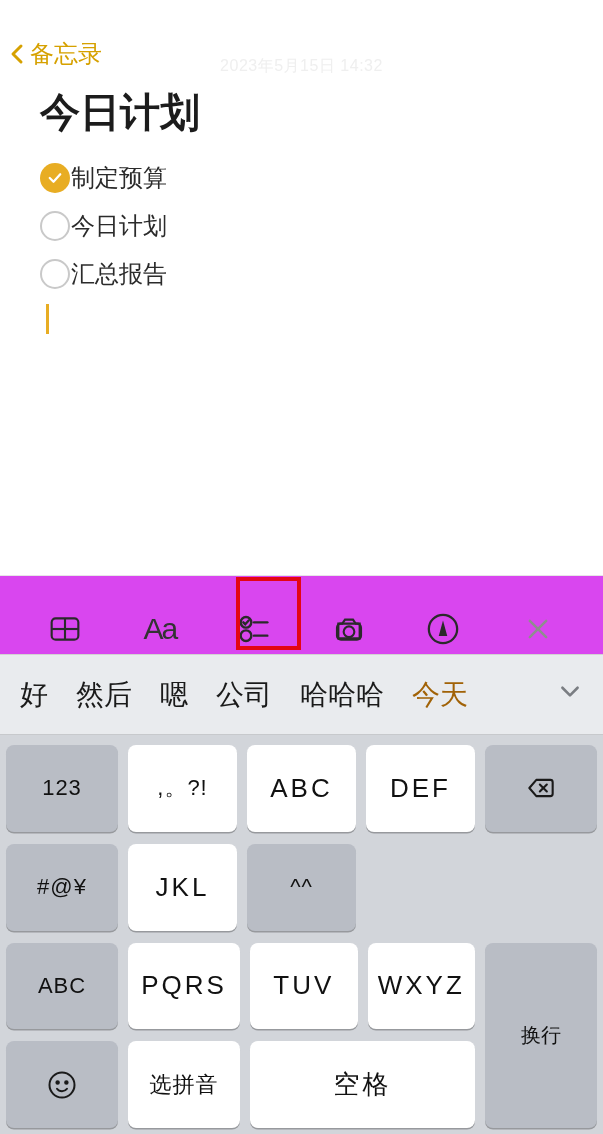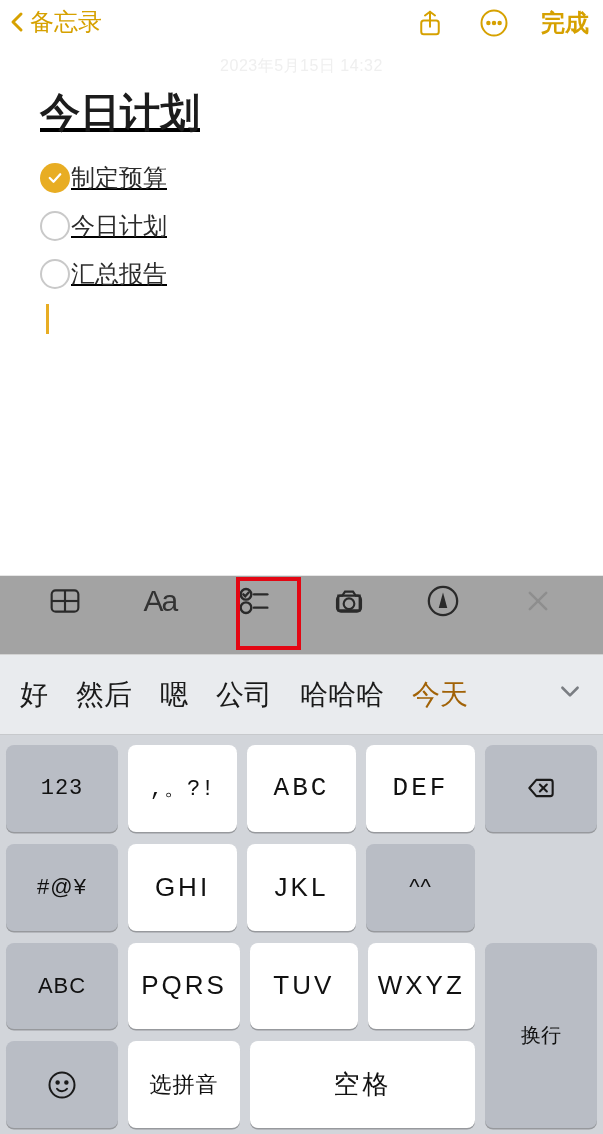--- a/index.html
+++ b/index.html
@@ -1,55 +1,55 @@
 <!DOCTYPE html>
 <html><head>
   <meta charset="utf-8">
   <style>
     * { margin:0; padding:0; box-sizing:border-box; -webkit-font-smoothing:antialiased; }
     html,body { width:603px; height:1134px; font-family:-apple-system,"PingFang SC","Helvetica Neue",sans-serif; background:#fff; overflow:hidden; }
 
     
-    .nav { height:70px; display:flex; align-items:flex-start; justify-content:space-between; padding:6px 14px 0 6px;font-family:Liberation Serif, serif; }
+    .nav { height:70px; display:flex; align-items:flex-end; justify-content:space-between; padding:12px 14px 0 6px;font-family:Liberation Serif, serif; }
     .nav-left { display:flex; align-items:center; color:#d6a100; font-size:24px; }
     .nav-left .chev { width:24px; height:24px; }
     .nav-left .chev svg { stroke:#d6a100; }
     .nav-right { display:flex; align-items:center; gap:30px; color:#d6a100; }
     .ico-btn { width:34px; height:34px; display:flex; align-items:center; justify-content:center; }
     .done { font-size:24px; font-weight:600; color:#d6a100; }
 
     .timestamp { text-align:center; font-size:16px; color:#efefef; margin-top:-14px; letter-spacing:.5px; }
 
     
-    .note { padding:8px 40px 0 40px;text-decoration:underline; }
+    .note { padding:8px 40px 0 40px; }
     .title { font-size:40px; font-weight:700; color:#1c1c1c; margin-bottom:14px; }
     .item { display:flex; align-items:center; gap:1px; padding:8px 0; font-size:24px; color:#2b2b2b; }
     .chk { width:30px; height:30px; border-radius:50%; flex-shrink:0; display:flex; align-items:center; justify-content:center; }
     .chk.empty { border:2px solid #c9c9c9; }
     .chk.full  { background:#e8ad23; }
     .chk.full svg { stroke:#fff; }
     .caret { width:3px; height:30px; background:#e8ad23; margin-left:6px; margin-top:6px; }
 
     
-    .fmtbar { position:absolute; top:575px; left:0; right:0; height:80px; background:#a3a3a3; border-top:1px solid #e6e6e6; border-bottom:1px solid #d2d2d2; display:flex; align-items:flex-start; justify-content:space-around; padding:0 18px; }
+    .fmtbar { position:absolute; top:575px; left:0; right:0; height:80px; background:#d946ef; border-top:1px solid #e6e6e6; border-bottom:1px solid #d2d2d2; display:flex; align-items:flex-end; justify-content:space-around; padding:0 18px; }
     .fmtbtn { width:60px; height:50px; display:flex; align-items:center; justify-content:center; color:#333; position:relative; }
     .aa { font-size:30px; font-weight:500; letter-spacing:-2px; }
     .fmt-x { color:#8e8e8e; }
     .hl { position:absolute; border:4px solid #e30613; pointer-events:none; }
 
     
     .kbd { position:absolute; left:0; right:0; bottom:0; top:655px; background:#d2d5da; }
     .cand { height:80px; background:#e9ebee; display:flex; align-items:center; gap:28px; padding:0 20px; font-size:28px; color:#1a1a1a; border-bottom:1px solid #c7c9cc; white-space:nowrap; overflow:hidden; }
     .cand .expand { margin-left:auto; }
     .cand .expand svg { stroke:#7a7d82; }
     .cand .cut { color:#a16207; }
 
     .rows { padding:10px 6px 6px 6px; display:grid; grid-template-rows:repeat(4,1fr); gap:12px; height:calc(100% - 80px); }
     .row  { display:grid; gap:10px; }
-    .r5a  { grid-template-columns:112px 1fr 1fr 1fr 112px;font-family:Liberation Mono, monospace; }
+    .r5a  { grid-template-columns:112px 1fr 1fr 1fr 112px; }
     .r5b  { grid-template-columns:112px 1fr 1fr 1fr 112px; }
     .rows34 { display:grid; grid-template-columns:112px 112px 1fr 1fr 112px; grid-template-rows:1fr 1fr; gap:12px 10px; grid-row:span 2; }
 
     .key { background:#fff; border-radius:8px; box-shadow:0 1.5px 0 rgba(0,0,0,.28); display:flex; align-items:center; justify-content:center; font-size:26px; color:#111; letter-spacing:3px; }
     .key.func { background:#b9bdc5; letter-spacing:0; }
     .key.small { font-size:22px; letter-spacing:1px; }
     .key.ret { font-size:20px; letter-spacing:0; }
     .key svg { display:block; }
 
     
@@ -63,38 +63,20 @@
 <body>
 
 <div class="nav">
   <div class="nav-left">
     <span class="chev">
       <svg viewBox="0 0 24 24" width="24" height="24" fill="none" stroke-width="3" stroke-linecap="round" stroke-linejoin="round">
           <polyline points="15 4 7 12 15 20"></polyline>
         </svg>
     </span>
     <span>备忘录</span>
-  </div>
-  <div class="nav-right">
-    <span class="ico-btn">
-      <svg viewBox="0 0 24 24" width="30" height="30" fill="none" stroke="#d6a100" stroke-width="1.6" stroke-linecap="round" stroke-linejoin="round">
-          <path d="M12 3v12"></path>
-          <path d="M8 6l4-3 4 3"></path>
-          <rect x="5" y="10" width="14" height="11" rx="2"></rect>
-        </svg>
-    </span>
-    <span class="ico-btn">
-      <svg viewBox="0 0 24 24" width="30" height="30" fill="none" stroke="#d6a100" stroke-width="1.6">
-          <circle cx="12" cy="12" r="10"></circle>
-          <circle cx="7.5" cy="12" r="1" fill="#d6a100"></circle>
-          <circle cx="12" cy="12" r="1" fill="#d6a100"></circle>
-          <circle cx="16.5" cy="12" r="1" fill="#d6a100"></circle>
-        </svg>
-    </span>
-    <span class="done">完成</span>
   </div>
 </div>
 
 <div class="timestamp">2023年5月15日 14:32</div>
 
 <div class="note">
   <div class="title">今日计划</div>
   <div id="items">
       <div class="item">
         <span class="chk full">
@@ -180,21 +162,20 @@
       <div class="key func">
         <svg viewBox="0 0 24 24" width="34" height="28" fill="none" stroke="#1a1a1a" stroke-width="1.8" stroke-linejoin="round" stroke-linecap="round">
             <path d="M8 5h12a2 2 0 0 1 2 2v10a2 2 0 0 1-2 2H8l-6-7z"></path>
             <line x1="11" y1="9" x2="17" y2="15"></line>
             <line x1="17" y1="9" x2="11" y2="15"></line>
           </svg>
       </div>
     </div>
     <div class="row r5b">
       <div class="key func small">#@¥</div>
-      <div class="key">GHI</div>
       <div class="key">JKL</div>
       <div class="key func small">^^</div>
     </div>
     <div class="rows34">
       <div class="key func small c1r1">ABC</div>
       <div class="key c3r1">TUV</div>
       <div class="key c2r1">PQRS</div>
       <div class="key c4r1">WXYZ</div>
       <div class="key func c1r2">
         <svg viewBox="0 0 24 24" width="30" height="30" fill="none" stroke="#1a1a1a" stroke-width="1.6">

